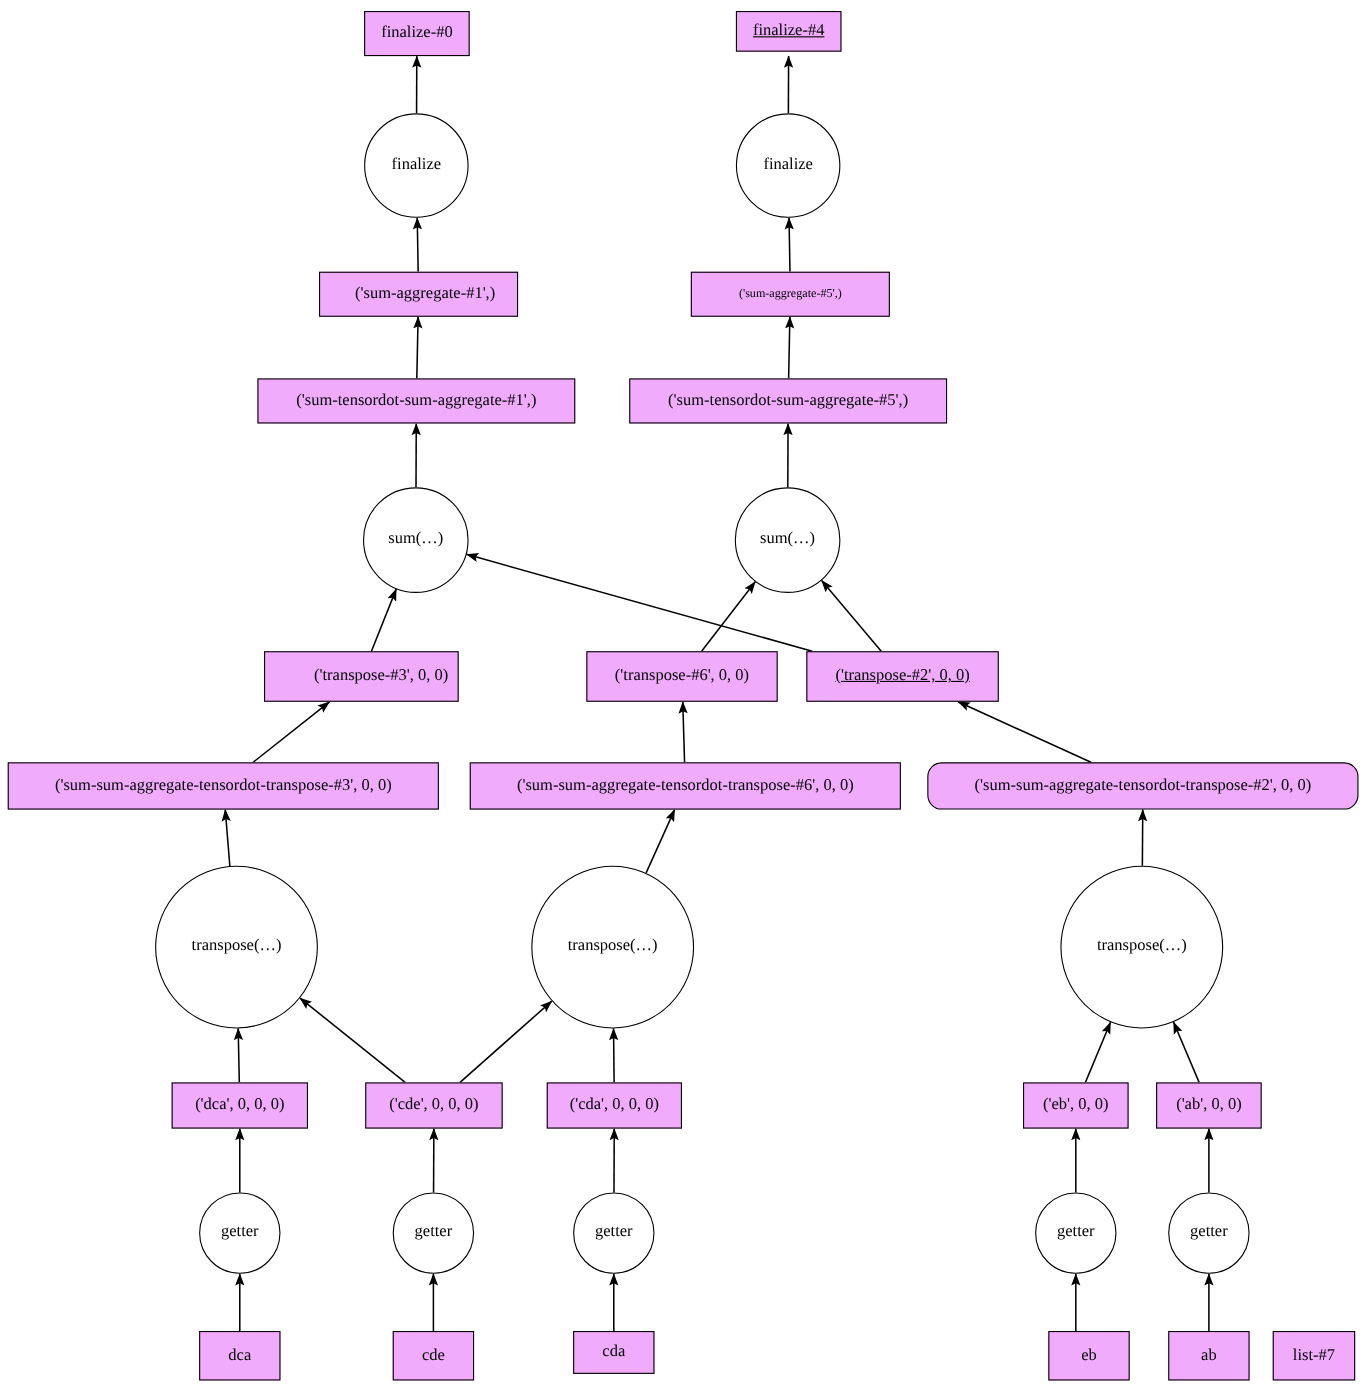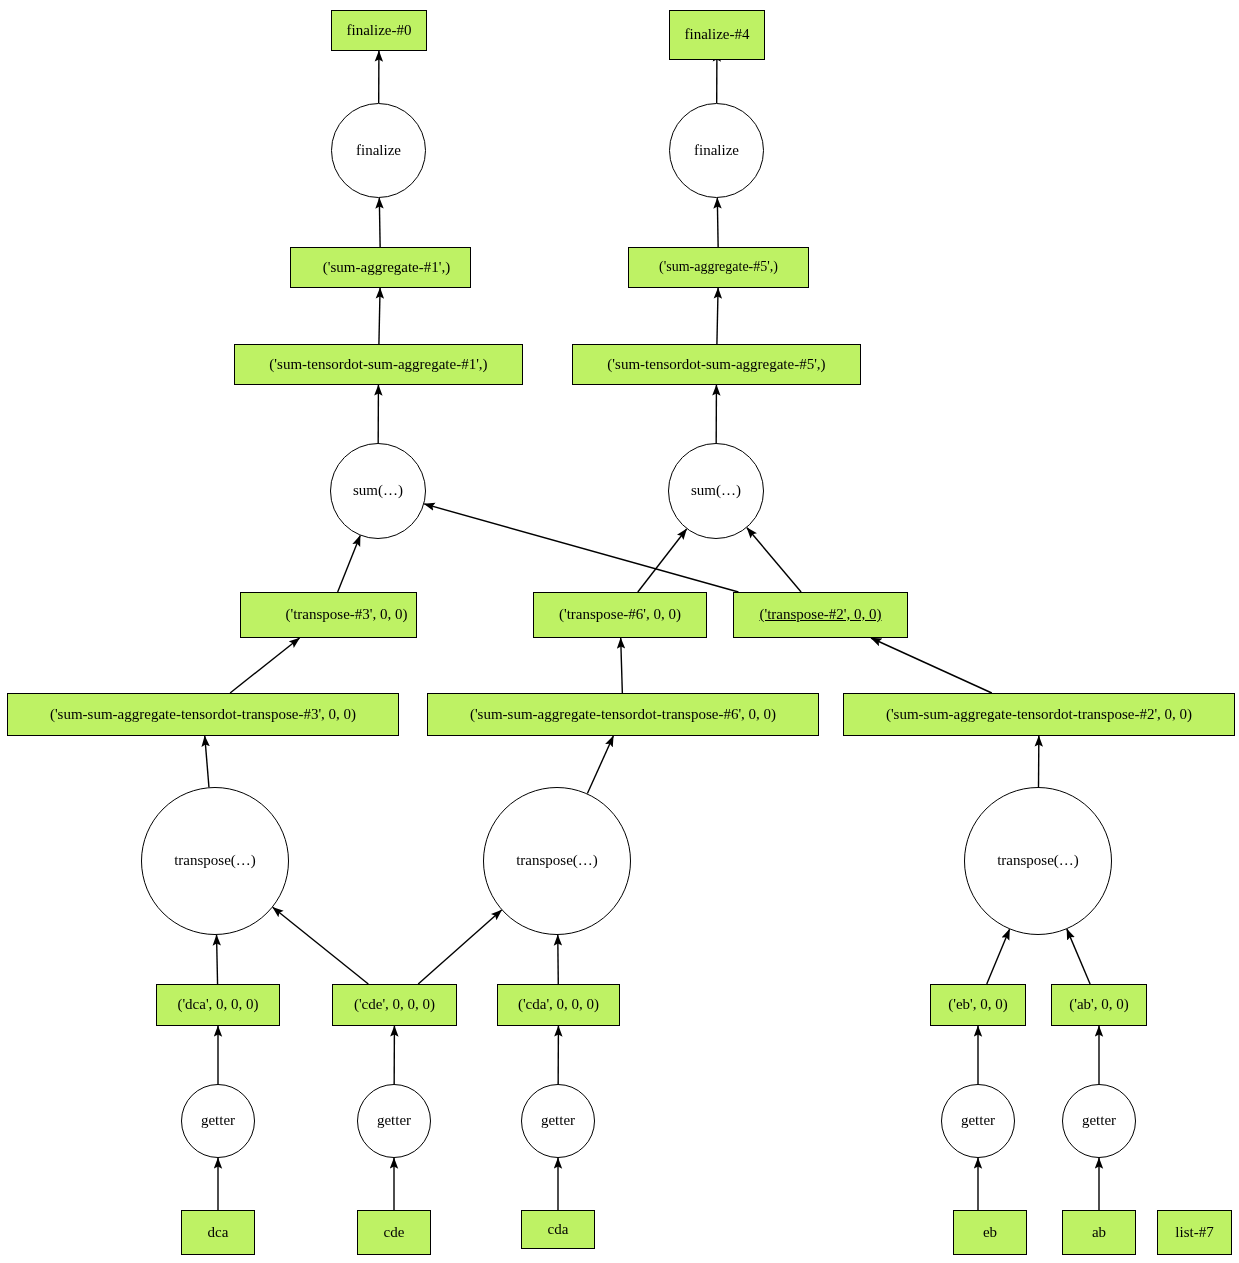--- a/index.html
+++ b/index.html
@@ -29,21 +29,21 @@
     display: flex;
     align-items: center;
     justify-content: center;
     text-align: center;
     color: #000000;
     line-height: 1.05;
     white-space: nowrap;
   }
   .node.box {
     border: 1.3px solid #000000;
-    background: #bef264;
+    background: #f0abfc;
   }
   .node.ellipse {
     border: 1.3px solid #000000;
     border-radius: 50%;
     background: #ffffff;
   }
   .node-label {
     display: block;
     padding: 0 2px;
   }
@@ -92,33 +92,33 @@
         <line x1="394.00" y1="1210.00" x2="394.00" y2="1158.00" stroke="#000000" stroke-width="1.4" marker-end="url(#arrowhead)"></line>
         <line x1="558.00" y1="1210.00" x2="558.00" y2="1158.00" stroke="#000000" stroke-width="1.4" marker-end="url(#arrowhead)"></line>
         <line x1="978.00" y1="1210.00" x2="978.00" y2="1158.00" stroke="#000000" stroke-width="1.4" marker-end="url(#arrowhead)"></line>
         <line x1="1099.00" y1="1210.00" x2="1099.00" y2="1158.00" stroke="#000000" stroke-width="1.4" marker-end="url(#arrowhead)"></line>
       </g>
   </svg>
   <div id="node-group">
       <div class="node box" style="left: 331px; top: 10px; width: 96px; height: 41px; font-size: 15px;">
         <span class="node-label">finalize-#0</span>
       </div>
-      <div class="node box" style="left: 669px; top: 10px; width: 96px; height: 50px; font-size: 15px;">
+      <div class="node box" style="left: 669px; top: 10px; width: 96px; height: 37px; font-size: 15px; text-decoration: underline;">
         <span class="node-label">finalize-#4</span>
       </div>
       <div class="node ellipse" style="left: 331px; top: 103px; width: 95px; height: 95px; font-size: 15px;">
         <span class="node-label">finalize</span>
       </div>
       <div class="node ellipse" style="left: 669px; top: 103px; width: 95px; height: 95px; font-size: 15px;">
         <span class="node-label">finalize</span>
       </div>
       <div class="node box" style="left: 290px; top: 247px; width: 181px; height: 41px; font-size: 15px; padding-left: 12px;">
         <span class="node-label">('sum-aggregate-#1',)</span>
       </div>
-      <div class="node box" style="left: 628px; top: 247px; width: 181px; height: 41px; font-size: 14px;">
+      <div class="node box" style="left: 628px; top: 247px; width: 181px; height: 41px; font-size: 11px;">
         <span class="node-label">('sum-aggregate-#5',)</span>
       </div>
       <div class="node box" style="left: 234px; top: 344px; width: 289px; height: 41px; font-size: 15px;">
         <span class="node-label">('sum-tensordot-sum-aggregate-#1',)</span>
       </div>
       <div class="node box" style="left: 572px; top: 344px; width: 289px; height: 41px; font-size: 15px;">
         <span class="node-label">('sum-tensordot-sum-aggregate-#5',)</span>
       </div>
       <div class="node ellipse" style="left: 330px; top: 443px; width: 96px; height: 96px; font-size: 15px;">
         <span class="node-label">sum(…)</span>
@@ -134,21 +134,21 @@
       </div>
       <div class="node box" style="left: 733px; top: 592px; width: 175px; height: 46px; font-size: 15px; text-decoration: underline;">
         <span class="node-label">('transpose-#2', 0, 0)</span>
       </div>
       <div class="node box" style="left: 7px; top: 693px; width: 392px; height: 43px; font-size: 15px;">
         <span class="node-label">('sum-sum-aggregate-tensordot-transpose-#3', 0, 0)</span>
       </div>
       <div class="node box" style="left: 427px; top: 693px; width: 392px; height: 43px; font-size: 15px;">
         <span class="node-label">('sum-sum-aggregate-tensordot-transpose-#6', 0, 0)</span>
       </div>
-      <div class="node box" style="left: 843px; top: 693px; width: 392px; height: 43px; font-size: 15px;">
+      <div class="node box" style="left: 843px; top: 693px; width: 392px; height: 43px; font-size: 15px; border-radius: 13px;">
         <span class="node-label">('sum-sum-aggregate-tensordot-transpose-#2', 0, 0)</span>
       </div>
       <div class="node ellipse" style="left: 141px; top: 787px; width: 148px; height: 148px; font-size: 15px;">
         <span class="node-label">transpose(…)</span>
       </div>
       <div class="node ellipse" style="left: 483px; top: 787px; width: 148px; height: 148px; font-size: 15px;">
         <span class="node-label">transpose(…)</span>
       </div>
       <div class="node ellipse" style="left: 964px; top: 787px; width: 148px; height: 148px; font-size: 15px;">
         <span class="node-label">transpose(…)</span>

